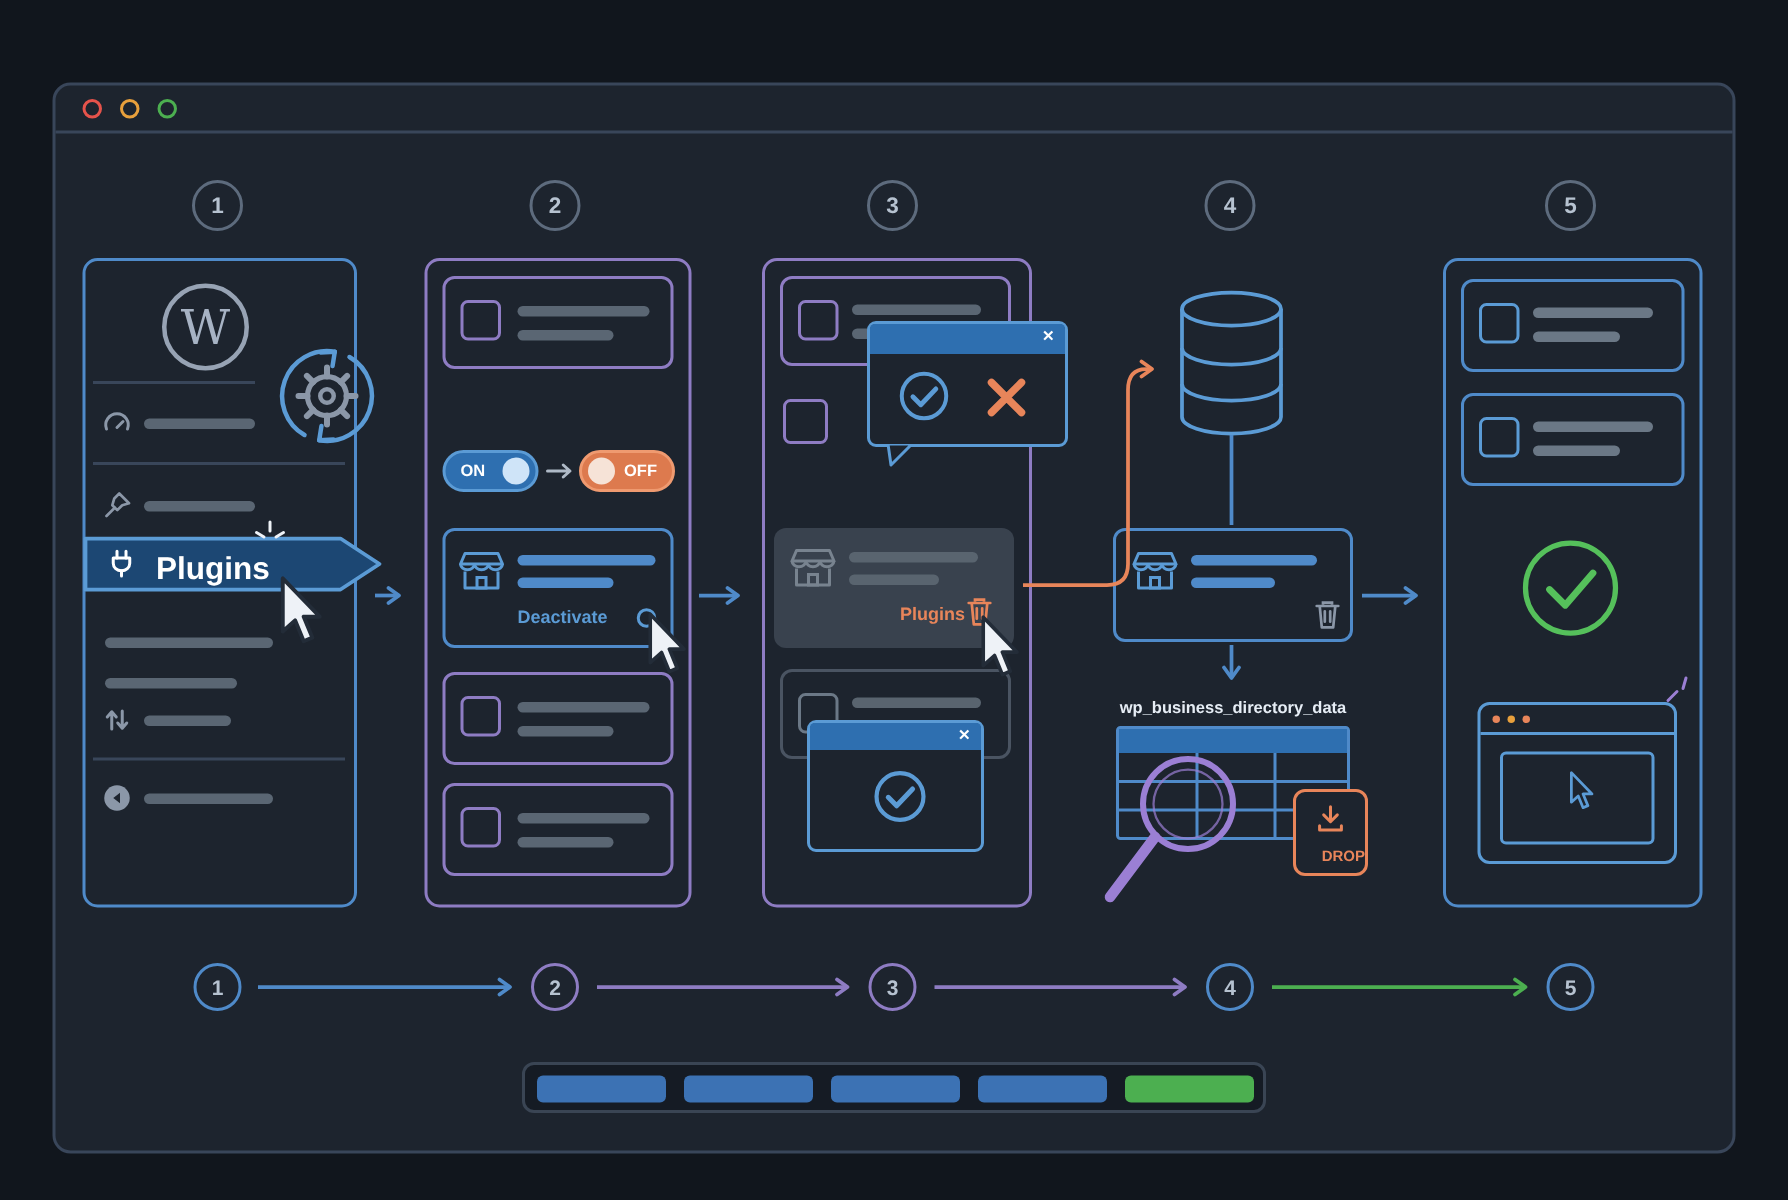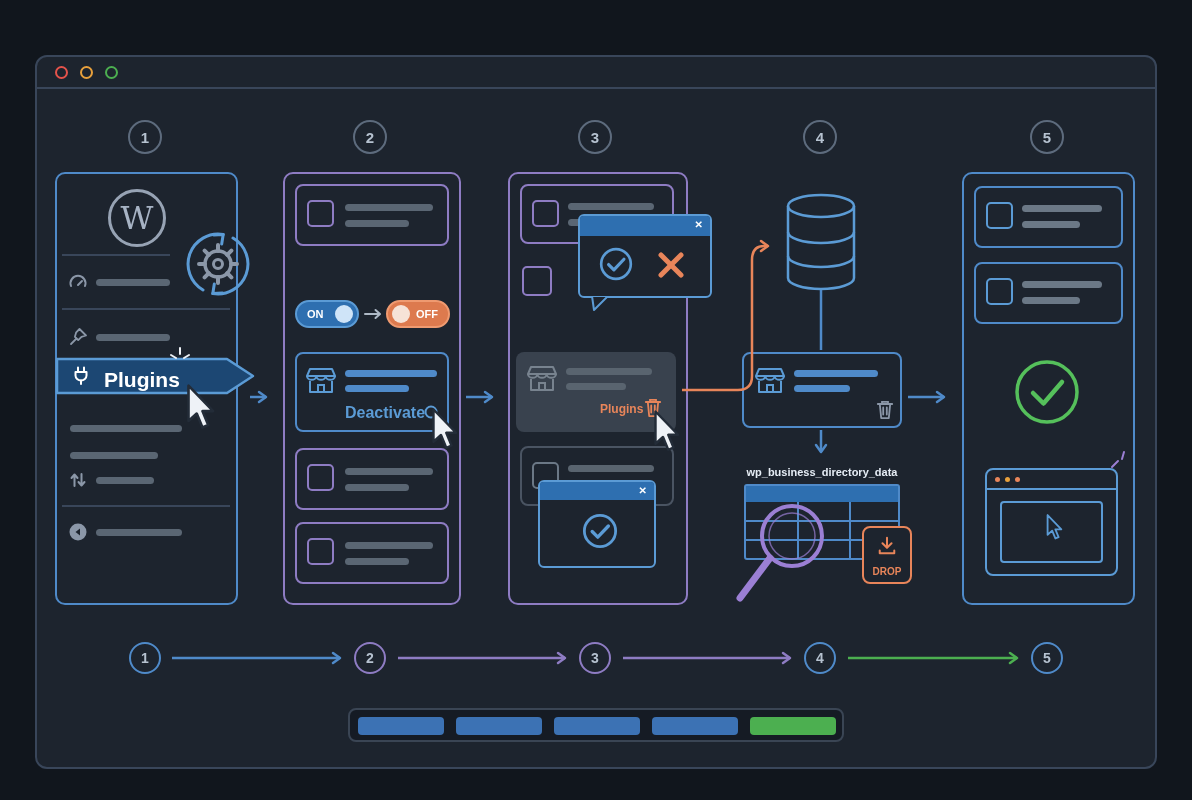--- a/index.html
+++ b/index.html
@@ -150,21 +150,21 @@
 </div>
 <div class="card" style="left:295px;top:352px;width:154px;height:80px;border-color:#4f8ac9">
   <svg class="abs" style="left:8px;top:12px" width="32" height="28" viewBox="0 0 32 28">
     <path d="M5 3 H27 L30 10 H2 Z" fill="none" stroke="#5b9bd5" stroke-width="2" stroke-linejoin="round"></path>
     <path d="M2 10 a4.67 4 0 0 0 9.33 0 a4.67 4 0 0 0 9.33 0 a4.67 4 0 0 0 9.33 0" fill="none" stroke="#5b9bd5" stroke-width="2"></path>
     <path d="M5 15 V26 H27 V15" fill="none" stroke="#5b9bd5" stroke-width="2" stroke-linejoin="round"></path>
     <rect x="13" y="19" width="6" height="7" fill="none" stroke="#5b9bd5" stroke-width="2"></rect>
   </svg>
   <div class="bar" style="left:48px;top:16px;width:92px;background:#4f8ac9"></div>
   <div class="bar" style="left:48px;top:31px;width:64px;background:#4f8ac9"></div>
-  <div class="abs" style="left:48px;top:50px;font-size:16px;color:#5b9bd5;font-weight:bold">Deactivate</div>
+  <div class="abs" style="left:48px;top:50px;font-size:12px;color:#5b9bd5;font-weight:bold">Deactivate</div>
   <svg class="abs" style="left:126px;top:50px" width="16" height="16" viewBox="0 0 16 16">
     <circle cx="8" cy="8" r="5.5" fill="none" stroke="#5b9bd5" stroke-width="2"></circle>
   </svg>
 </div>
 <svg class="abs" style="left:426px;top:408px;z-index:6" width="36" height="42" viewBox="0 0 24 28">
   <path d="M5 1 L5 22.5 L10 18 L13.5 26.5 L17 25 L13.5 16.5 L20 16.5 Z" fill="#eef2f7" stroke="#232c38" stroke-width="1.6" stroke-linejoin="round"></path>
 </svg>
 <div class="card" style="left:295px;top:448px;width:154px;height:62px">
   <div class="sq" style="left:10px;top:14px"></div>
   <div class="bar" style="left:48px;top:18px;width:88px"></div>
@@ -263,21 +263,21 @@
 <svg class="abs" style="left:728px;top:494px;z-index:4" width="110" height="116" viewBox="0 0 110 116">
   <circle cx="64" cy="42" r="30" fill="none" stroke="#9b7fd4" stroke-width="4"></circle>
   <circle cx="64" cy="42" r="23" fill="none" stroke="#9b7fd4" stroke-width="1.5" opacity="0.7"></circle>
   <line x1="42" y1="64" x2="12" y2="104" stroke="#9b7fd4" stroke-width="7" stroke-linecap="round"></line>
 </svg>
 <div class="abs" style="left:862px;top:526px;width:50px;height:58px;border:2.5px solid #e8855a;border-radius:8px;background:#1d242e;z-index:5">
   <svg class="abs" style="left:13px;top:7px" width="20" height="22" viewBox="0 0 22 22">
     <path d="M11 2 V12 M6 8 L11 13 L16 8" fill="none" stroke="#e8855a" stroke-width="2.2" stroke-linecap="round" stroke-linejoin="round"></path>
     <path d="M3 16 V19 H19 V16" fill="none" stroke="#e8855a" stroke-width="2.2" stroke-linecap="round" stroke-linejoin="round"></path>
   </svg>
-  <div class="abs" style="left:0;bottom:5px;width:100%;text-align:center;font-size:10px;font-weight:bold;color:#e8855a">DROP</div>
+  <div class="abs" style="left:0;bottom:5px;width:100%;text-align:right;font-size:10px;font-weight:bold;color:#e8855a">DROP</div>
 </div>
 
 <div class="panel" style="left:962px;top:172px;width:173px;height:433px;border-color:#4f8ac9"></div>
 <div class="card" style="left:974px;top:186px;width:149px;height:62px;border-color:#4f8ac9">
   <div class="sq" style="left:10px;top:14px;border-color:#5b9bd5"></div>
   <div class="bar" style="left:46px;top:17px;width:80px;background:#6b7886"></div>
   <div class="bar" style="left:46px;top:33px;width:58px;background:#6b7886"></div>
 </div>
 <div class="card" style="left:974px;top:262px;width:149px;height:62px;border-color:#4f8ac9">
   <div class="sq" style="left:10px;top:14px;border-color:#5b9bd5"></div>

